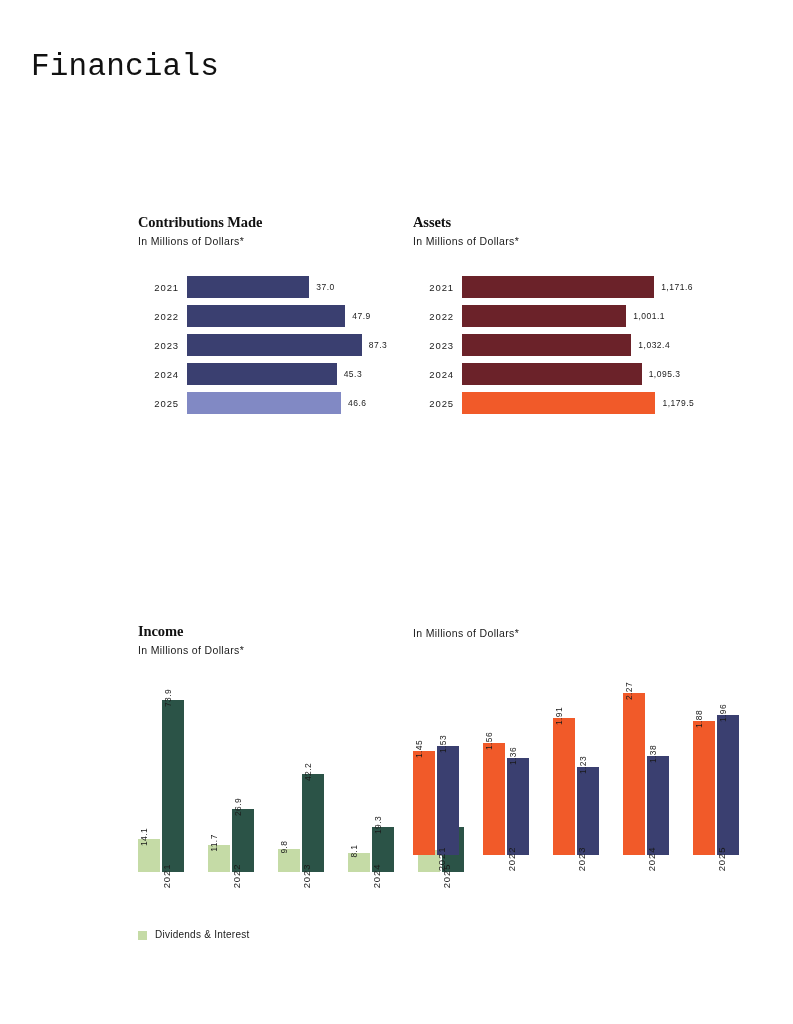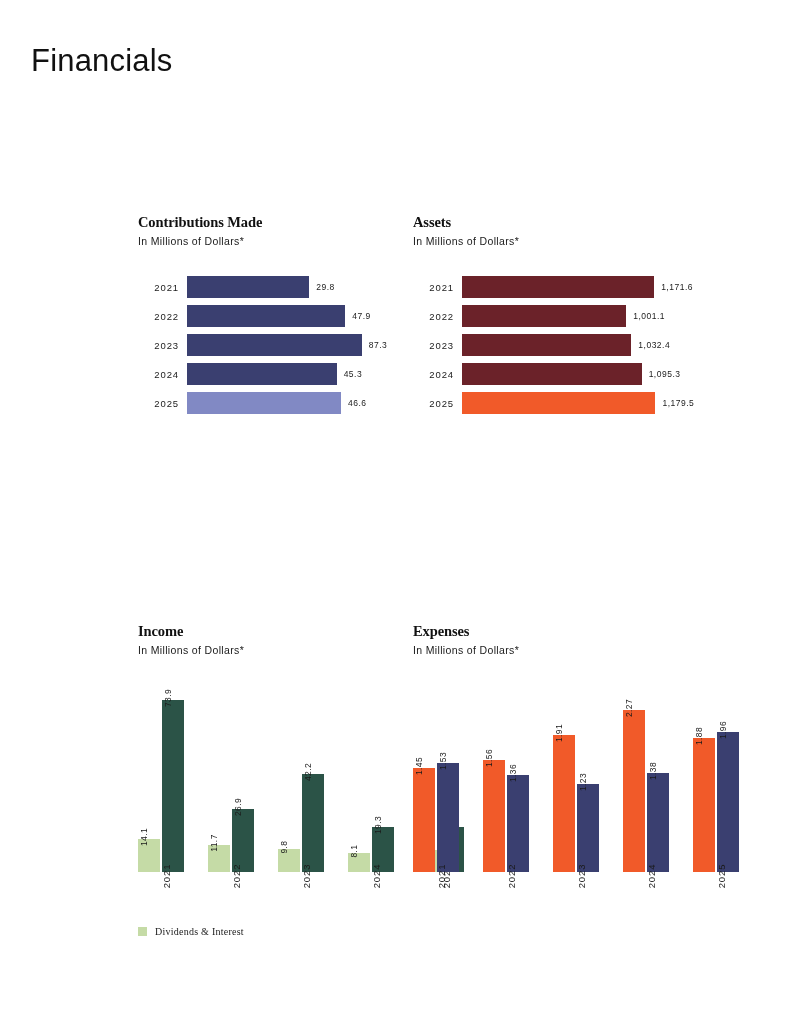--- a/index.html
+++ b/index.html
@@ -11,22 +11,22 @@
     width: 793px;
     height: 1024px;
     position: relative;
     font-family: "Liberation Sans", sans-serif;
     color: #1a1a1a;
     overflow: hidden;
   }
   .page-title {
     position: absolute;
     left: 31px;
-    top: 22px;
-    font-family: Liberation Sans, sans-serif;
+    top: 28px;
+    font-family: Liberation Mono, monospace;
     font-size: 31px;
     font-weight: 400;
     letter-spacing: 0.2px;
     color: #111111;
   }
 
   .panel { position: absolute; }
   .panel-title {
     font-family: "Liberation Serif", serif;
     font-size: 14.5px;
@@ -137,23 +137,22 @@
     font-size: 9.5px;
     letter-spacing: 0.9px;
     color: #1a1a1a;
     white-space: nowrap;
   }
 
   
   .legend { margin-top: 6px; }
   .legend-row {
     display: flex;
-    align-items: center;
+    align-items: flex-end;
     height: 18px;
-    font-family: Liberation Serif, serif;
   }
   .legend-swatch {
     width: 9px;
     height: 9px;
     flex: 0 0 auto;
     margin-right: 8px;
   }
   .legend-text {
     font-size: 10px;
     letter-spacing: 0.25px;
@@ -167,21 +166,21 @@
 
 <section class="panel" style="left:138px; top:214px; width:250px;">
   <div class="panel-title">Contributions Made</div>
   <div class="panel-sub">In Millions of Dollars*</div>
   <div class="hbar-chart">
       <div class="hbar-row">
         <div class="hbar-year">2021</div>
         <div class="hbar-track">
           <div class="hbar-fill" style="width: 122.232px; background: rgb(58, 63, 112);"></div>
         </div>
-        <div class="hbar-value">29.8</div>
+        <div class="hbar-value">37.0</div>
       </div>
       <div class="hbar-row">
         <div class="hbar-year">2022</div>
         <div class="hbar-track">
           <div class="hbar-fill" style="width: 158.241px; background: rgb(58, 63, 112);"></div>
         </div>
         <div class="hbar-value">47.9</div>
       </div>
       <div class="hbar-row">
         <div class="hbar-year">2023</div>
@@ -325,21 +324,20 @@
     </div>
   <div class="legend">
       <div class="legend-row">
         <span class="legend-swatch" style="background: rgb(197, 219, 166);"></span>
         <span class="legend-text">Dividends &amp; Interest</span>
       </div>
     </div>
 </section>
 
 <section class="panel" style="left:413px; top:623px; width:250px;">
-  <div class="panel-title">Expenses</div>
   <div class="panel-sub">In Millions of Dollars*</div>
   <div class="vbar-chart">
       <div class="vbar-plot">
         <div class="vbar-group" style="margin-left: 0px;">
           <div class="vbar-item" style="width: 22px; margin-left: 0px;">
             <div class="vbar-fill" style="height: 103.731px; background: rgb(241, 90, 41);"></div>
             <div class="vbar-label" style="bottom: 103.731px;">1.45</div>
           </div>
           <div class="vbar-item" style="width: 22px; margin-left: 2px;">
             <div class="vbar-fill" style="height: 109.454px; background: rgb(58, 63, 112);"></div>

